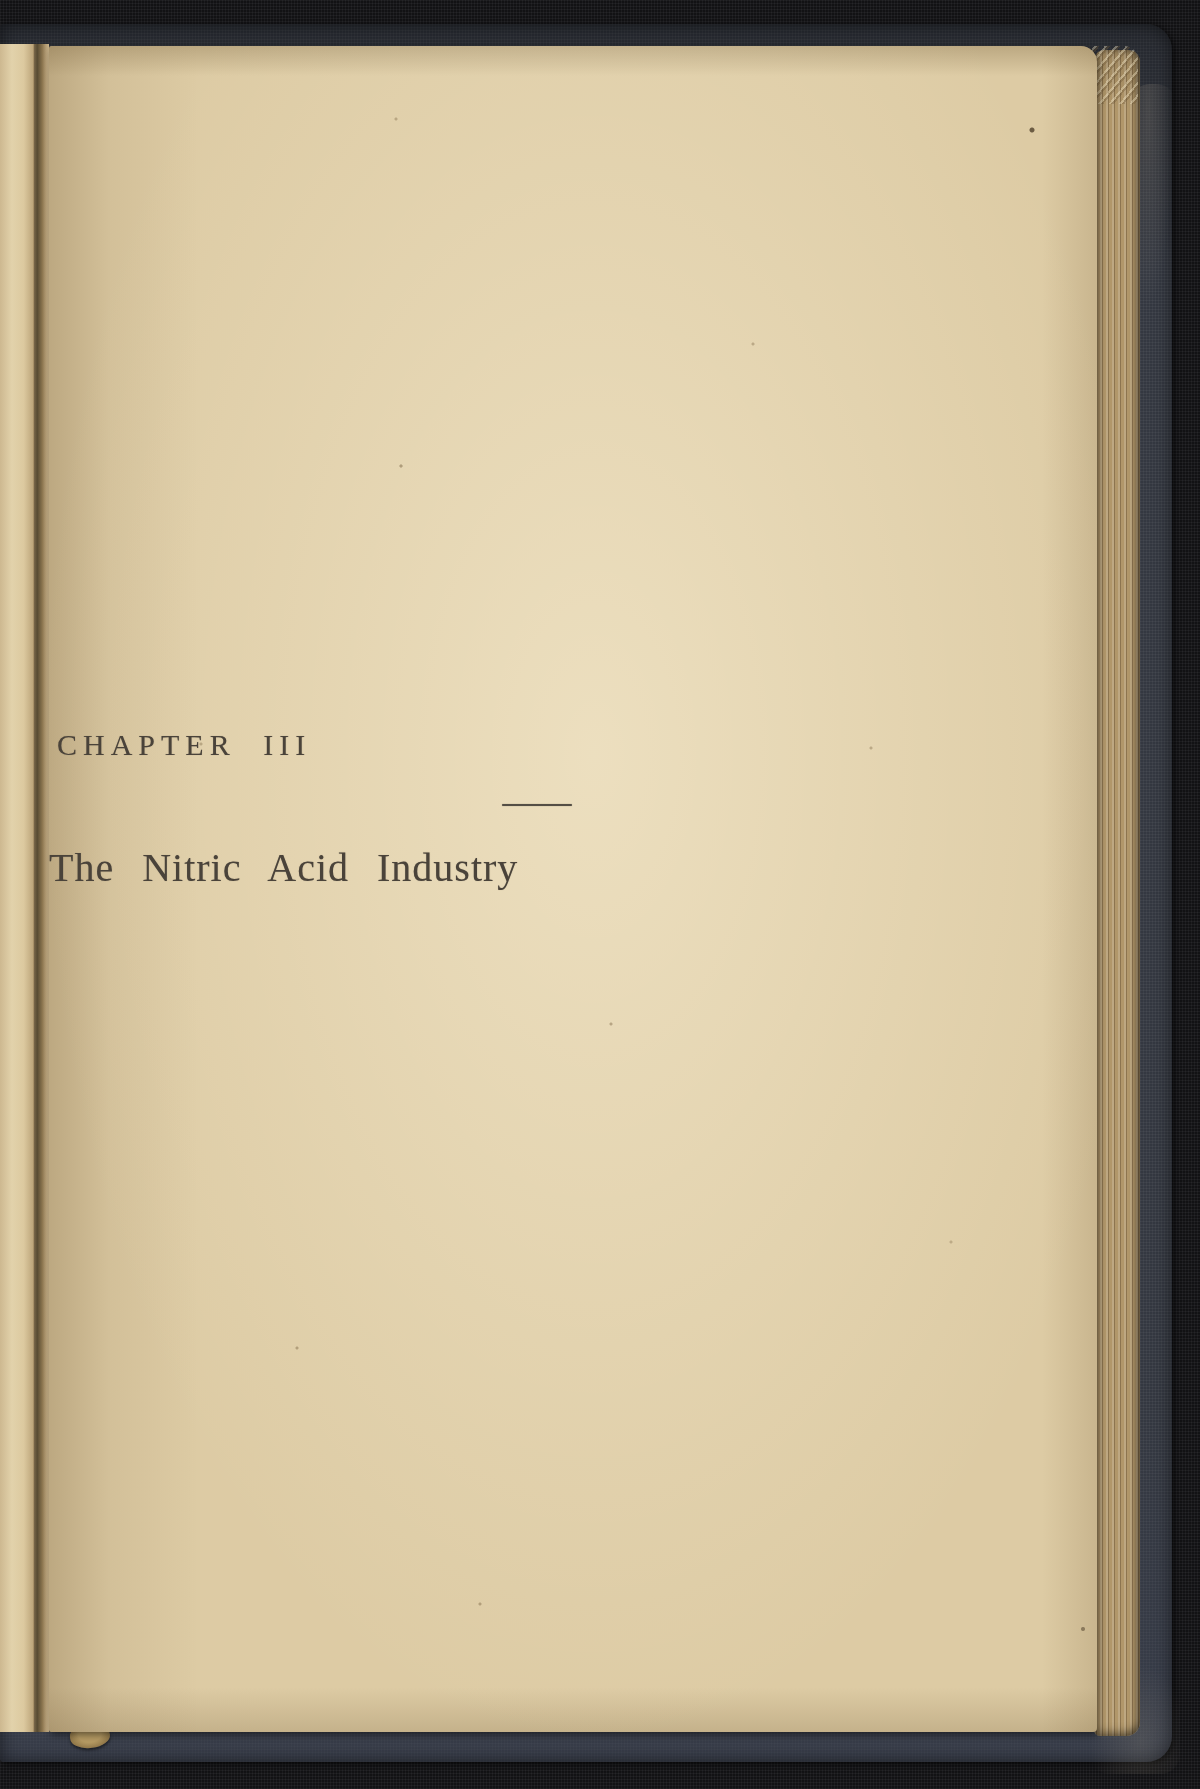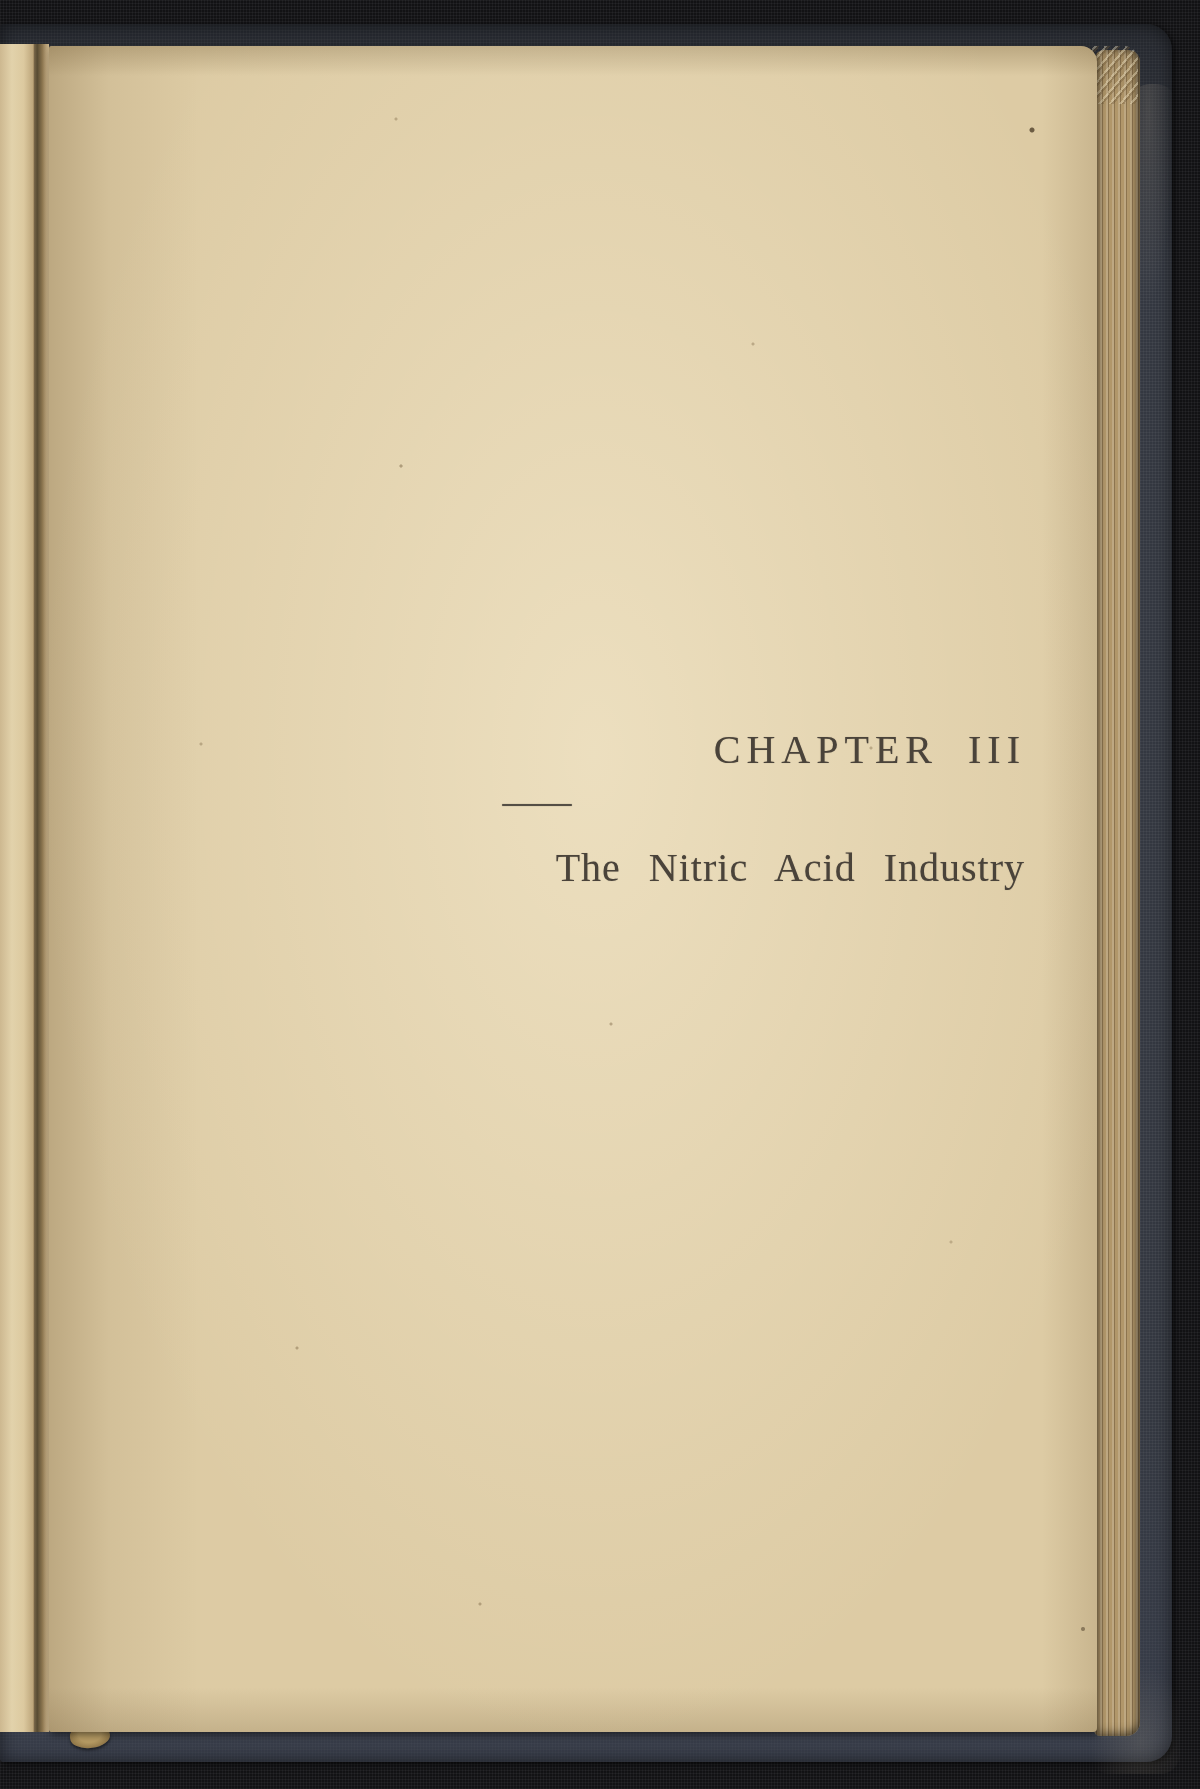--- a/index.html
+++ b/index.html
@@ -86,32 +86,32 @@
   }
   
   .tailband{
     position:absolute;left:70px;top:1724px;width:40px;height:24px;
     background:radial-gradient(ellipse at 50% 45%, #b59a63 0 40%, #8d7446 75%, #6a5733 100%);
     border-radius:45% 55% 50% 50%;
     transform:rotate(-6deg);
     box-shadow:0 2px 3px rgba(0,0,0,.5);
   }
   .chapter-heading{
-    position:absolute;left:1px;width:976px;top:684px;text-align:right;
-    font-size:40px;line-height:1;letter-spacing:6px;word-spacing:14px;
+    position:absolute;left:8px;width:976px;top:684px;text-align:left;
+    font-size:30px;line-height:1;letter-spacing:6px;word-spacing:14px;
     color:var(--ink,#4a433a);
     text-shadow:0 0 1px rgba(74,67,58,.35);
   }
   .divider-rule{
     position:absolute;left:453px;top:758px;width:70px;height:2px;
     background:#544e45;border-radius:1px;
     box-shadow:0 0 1px rgba(60,54,45,.6);
   }
   .chapter-title{
-    position:absolute;left:0;width:976px;top:802px;text-align:right;
+    position:absolute;left:0;width:976px;top:802px;text-align:left;
     font-size:40px;line-height:1;letter-spacing:1px;word-spacing:17px;
     color:var(--ink,#4a433a);
     text-shadow:0 0 1px rgba(74,67,58,.3);
   }
 </style>
 </head>
 <body>
 
 <div class="backdrop"></div>
 

